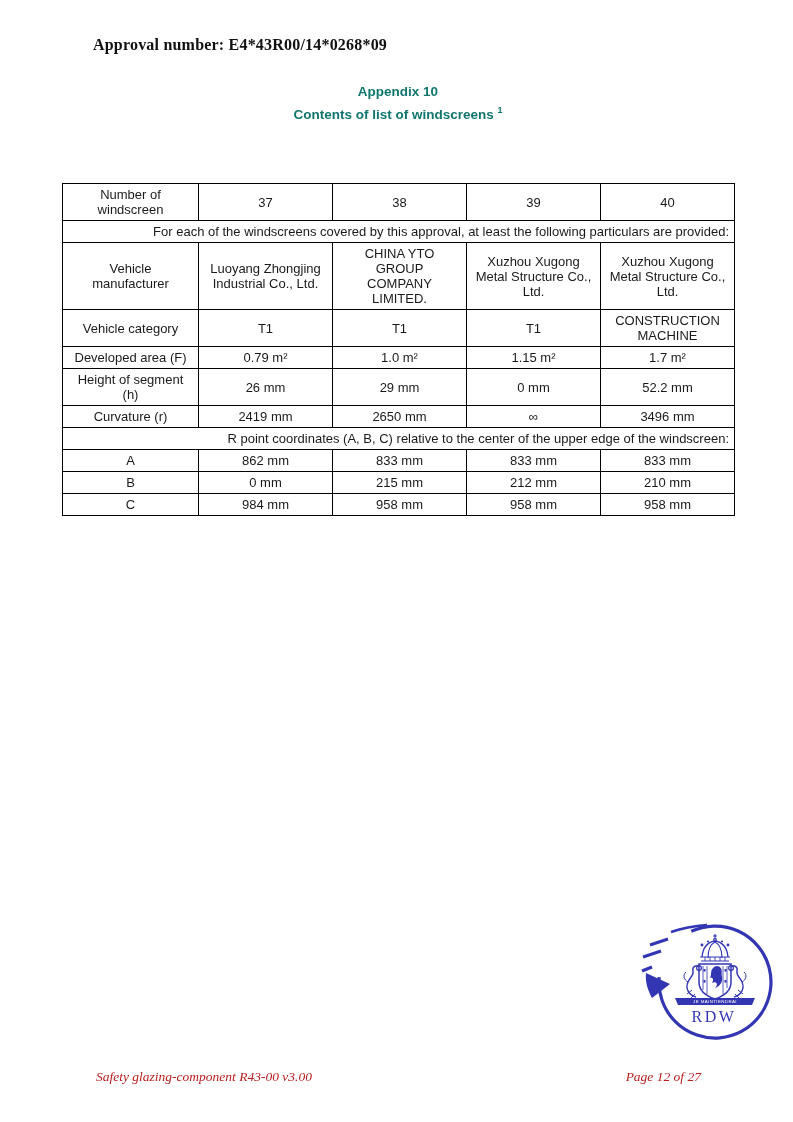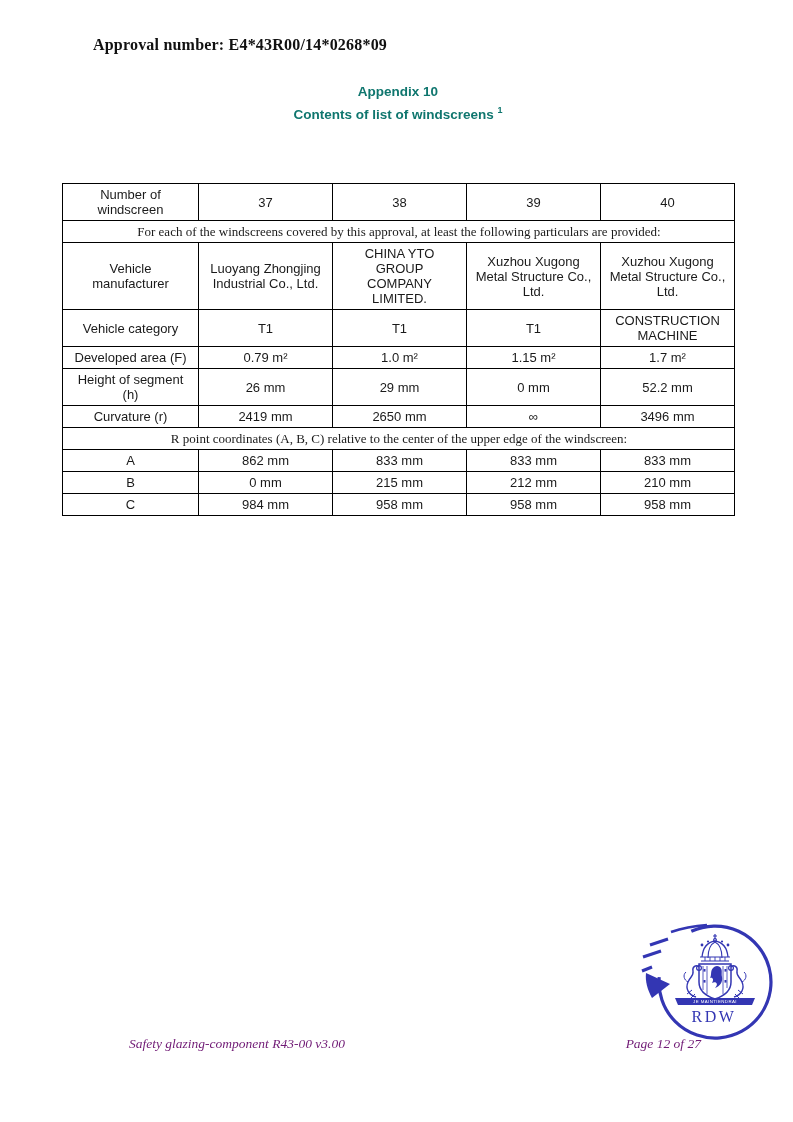--- a/index.html
+++ b/index.html
@@ -18,24 +18,24 @@
   .contents-title sup { font-size:9px; }
   table.ws {
     position:absolute; left:62px; top:139px; width:672px;
     border-collapse:collapse; table-layout:fixed;margin-top:44px;
   }
   table.ws td {
     border:1px solid #000; font-size:13px; line-height:15px;
     padding:3px 5px; text-align:center; vertical-align:middle;
     color:#1a1a1a; white-space:pre-line; overflow:hidden;
   }
-  table.ws td.note { text-align:center; padding-left:6px;font-family:Liberation Serif, serif; }
+  table.ws td.note { text-align:right; padding-left:6px; }
   .footer-left, .footer-right {
-    position:absolute; top:1036px; font-family:"Liberation Serif", serif;
-    font-style:italic; font-size:13.5px; color:#701a75;margin-left:33px;
+    position:absolute; top:1069px; font-family:"Liberation Serif", serif;
+    font-style:italic; font-size:13.5px; color:#b91c1c;
   }
   .footer-left { left:96px; }
   .footer-right { right:92px; }
   .stamp { position:absolute; left:638px; top:918px; width:142px; height:128px; }
   .stamp-stroke { stroke:var(--stamp-color,#3336b3); fill:none; }
   .stamp-fill { fill:var(--stamp-color,#3336b3); stroke:none; }
   .stamp-text { fill:var(--stamp-color,#3336b3); font-family:"Liberation Serif", serif; }
   .stamp-motto { fill:#ffffff; font-family:"Liberation Sans", sans-serif; }
 </style>
 </head>

